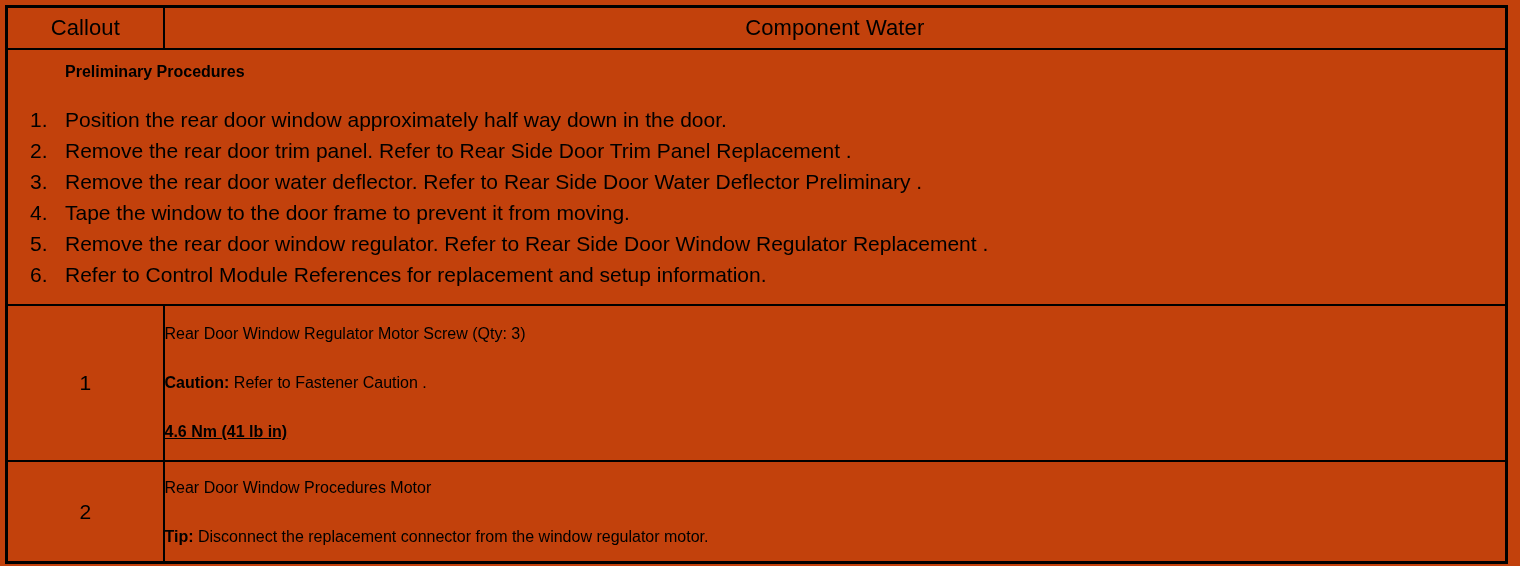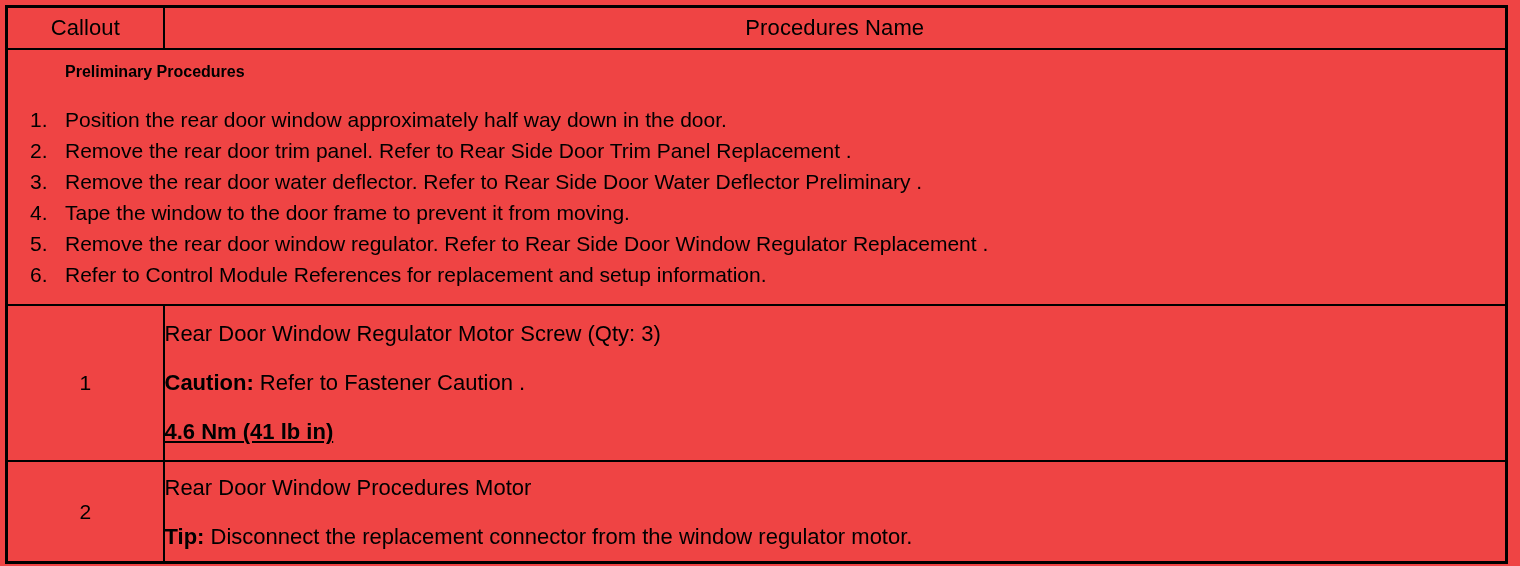--- a/index.html
+++ b/index.html
@@ -11,21 +11,21 @@
   body {
     font-family: "Liberation Sans", sans-serif;
     color: #000000;
     -webkit-font-smoothing: none;
   }
   .page {
     position: relative;
     width: 1520px;
     height: 566px;
     overflow: hidden;
-    background: #ef4444;
+    background: #c2410c;
   }
   .callout-table {
     position: absolute;
     left: 5px;
     top: 5px;
     width: 1500px;
     border-collapse: collapse;
     table-layout: fixed;
     border: 3px solid #000000;
   }
@@ -89,21 +89,21 @@
   .callout-num {
     text-align: center;
     font-size: 21px;
     vertical-align: middle;
   }
   .comp-cell {
     padding: 10px 0 10px 10px;
     vertical-align: middle;
   }
   .comp-line {
-    font-size: 22px;
+    font-size: 16px;
     line-height: 28px;
     white-space: nowrap;
   }
   .comp-line + .comp-line {
     margin-top: 21px;
   }
   .comp-line.bold-all {
     font-weight: bold;
     text-decoration: underline;
   }
@@ -118,21 +118,21 @@
 
 <div class="page">
   <table class="callout-table">
     <colgroup>
       <col class="c-callout">
       <col class="c-name">
     </colgroup>
     <tbody>
       <tr>
         <th class="hdr-cell">Callout</th>
-        <th class="hdr-cell">Procedures Name</th>
+        <th class="hdr-cell">Component Water</th>
       </tr>
 
       <tr>
         <td class="prelim-cell" colspan="2">
           <div class="prelim-wrap">
             <div class="prelim-title">Preliminary Procedures</div>
             <ol class="prelim-list">
               <li>
                 <span class="num">1.</span>
                 <span class="txt">Position the rear door window approximately half way down in the door.</span>

